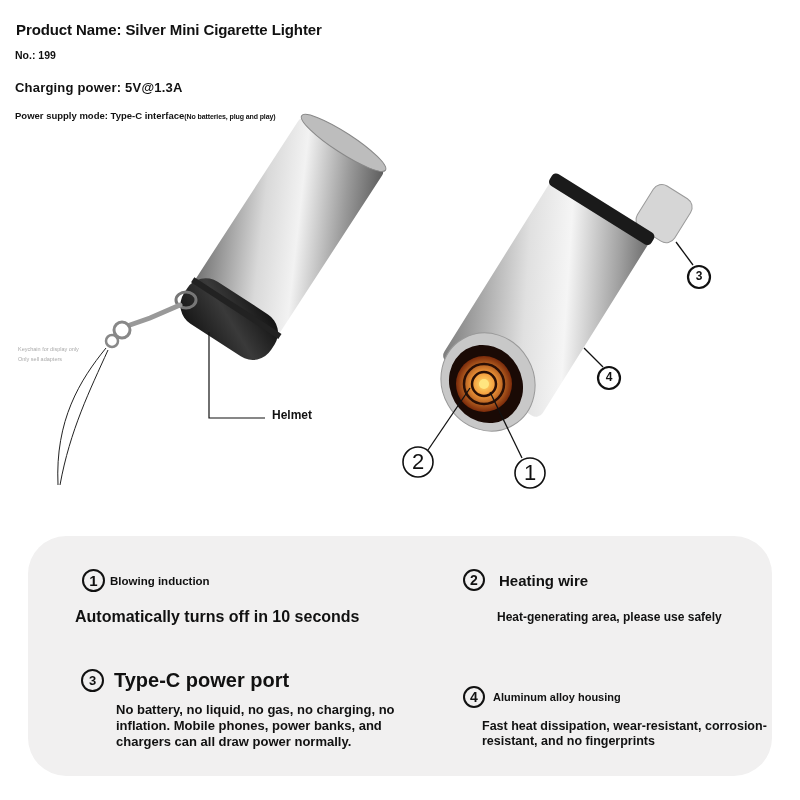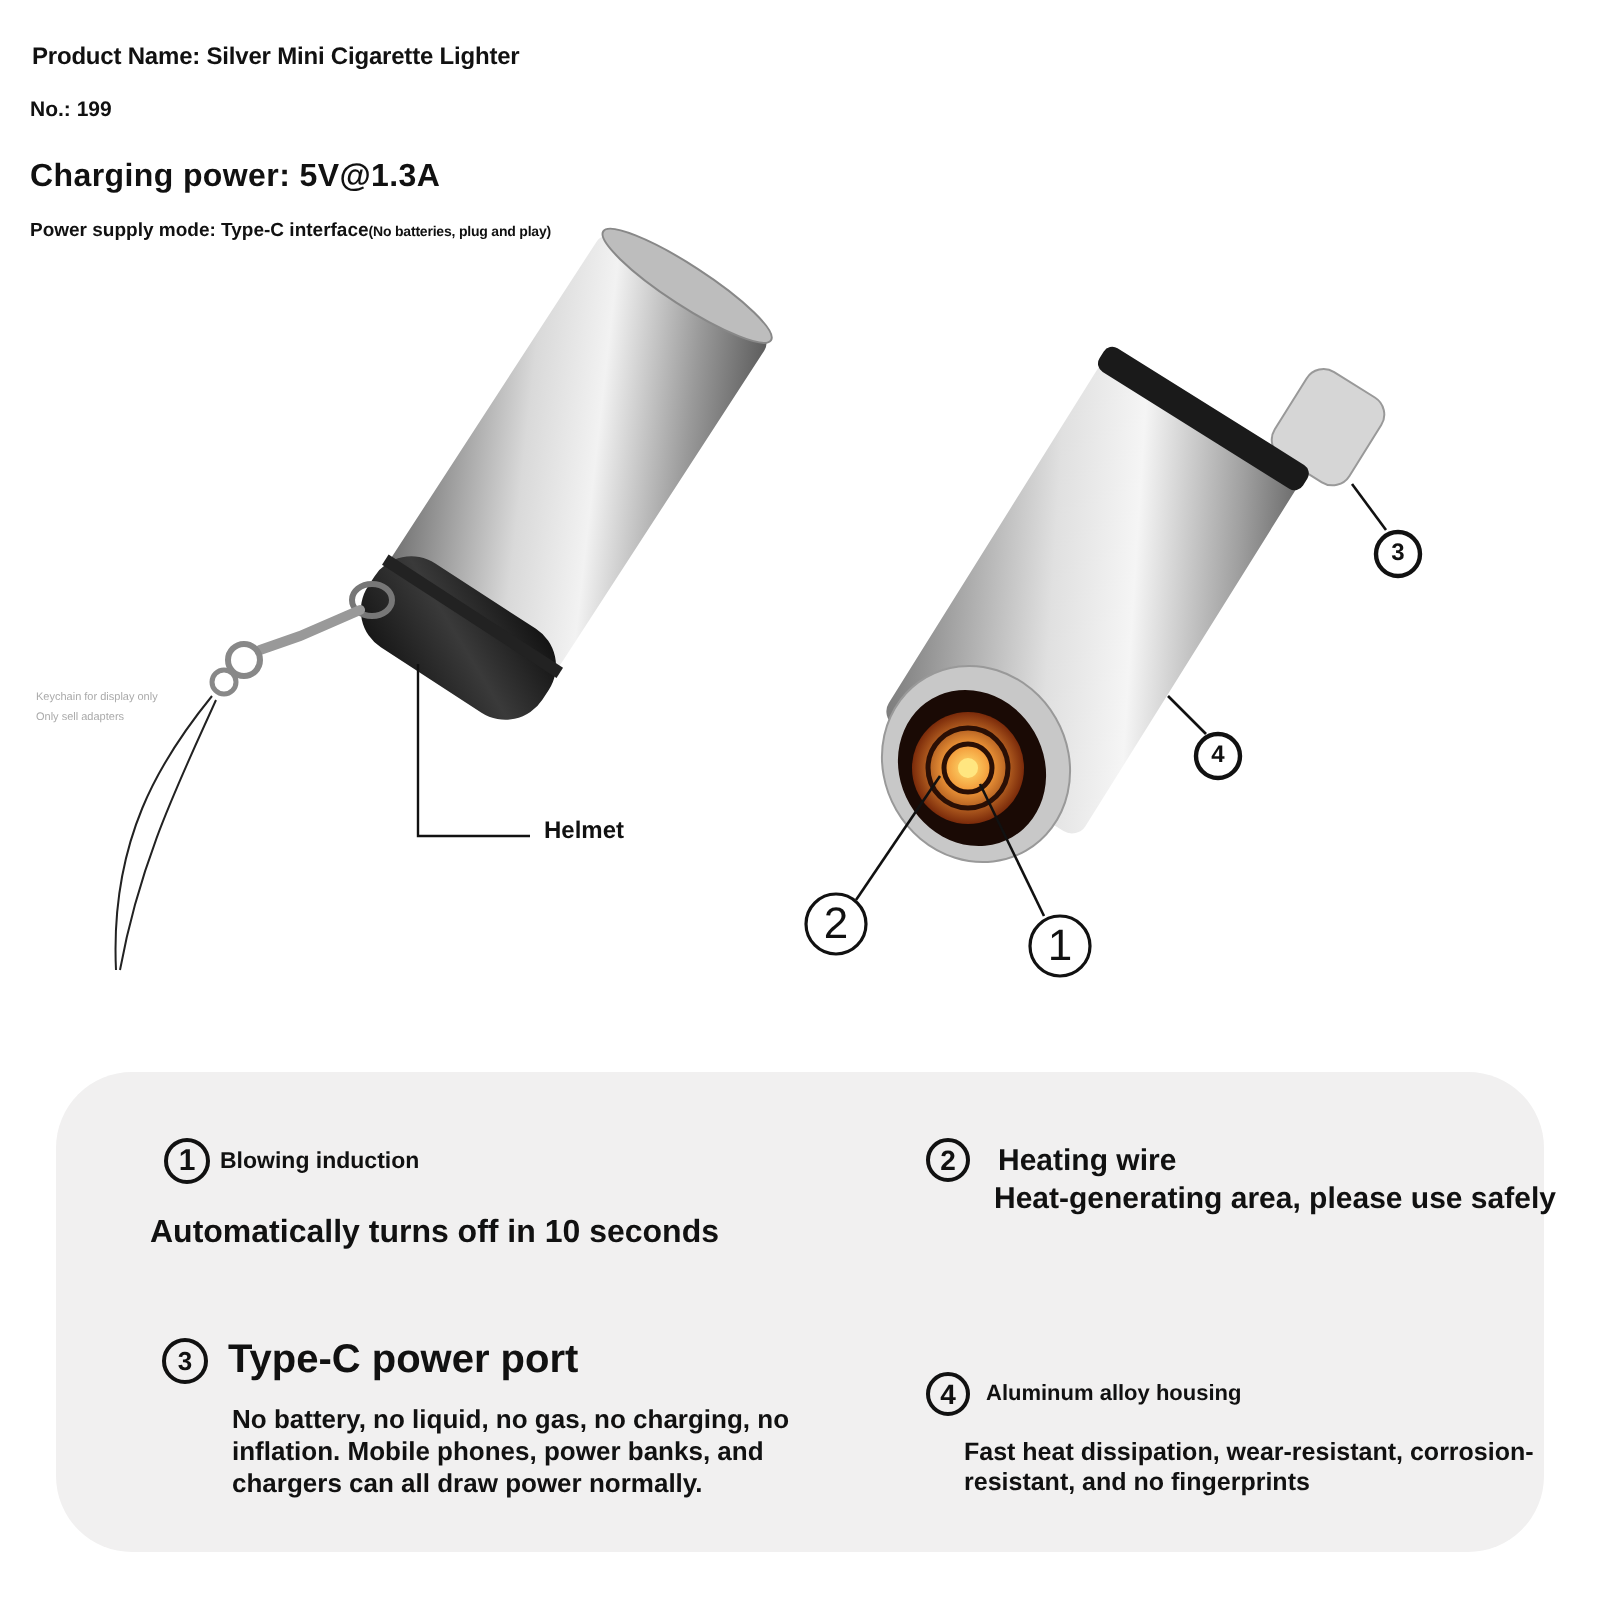--- a/index.html
+++ b/index.html
@@ -4,23 +4,23 @@
 <style>
   html, body { margin: 0; padding: 0; }
   body {
     width: 800px; height: 800px; position: relative; overflow: hidden;
     background: #ffffff;
     font-family: "Liberation Sans", "DejaVu Sans", sans-serif;
     color: #111;
   }
   .abs { position: absolute; }
   .spec { font-weight: bold; color: #111; white-space: nowrap; }
-  .spec.s1 { left: 16px; top: 21px; font-size: 12px; letter-spacing: -0.1px; }
+  .spec.s1 { left: 16px; top: 21px; font-size: 15px; letter-spacing: -0.1px; }
   .spec.s2 { left: 15px; top: 49px; font-size: 10.5px; }
-  .spec.s3 { left: 15px; top: 80px; font-size: 16px; letter-spacing: 0.2px; }
+  .spec.s3 { left: 15px; top: 80px; font-size: 13px; letter-spacing: 0.2px; }
   .spec.s4 { left: 15px; top: 110px; font-size: 9.5px; }
   .spec.s4 .note { font-size: 7px; letter-spacing: -0.1px; }
 
   .keynote { left: 18px; font-size: 5.5px; color: #aaa; white-space: nowrap; }
 
   .helmet-label { left: 272px; top: 408px; font-size: 12px; font-weight: bold; }
 
   .panel {
     left: 28px; top: 536px; width: 744px; height: 240px;
     background: #f1f0f0; border-radius: 38px;
@@ -140,21 +140,21 @@
 <div class="abs" style="left:82px;top:569px;display:flex;align-items:center;gap:5px;">
   <span class="num-circle" style="width:23px;height:23px;font-size:15px;">1</span>
   <span class="feat-title" style="font-size:11.5px;">Blowing induction</span>
 </div>
 <div class="abs feat-desc" style="left:75px;top:608px;font-size:16px;white-space:nowrap;">Automatically turns off in 10 seconds</div>
 
 <div class="abs" style="left:463px;top:569px;display:flex;align-items:center;gap:14px;">
   <span class="num-circle" style="width:22px;height:22px;font-size:14px;">2</span>
   <span class="feat-title" style="font-size:15px;">Heating wire</span>
 </div>
-<div class="abs feat-desc" style="left:497px;top:591px;font-size:15px;white-space:nowrap;">Heat-generating area, please use safely</div>
+<div class="abs feat-desc" style="left:497px;top:610px;font-size:12px;white-space:nowrap;">Heat-generating area, please use safely</div>
 
 <div class="abs" style="left:81px;top:669px;display:flex;align-items:center;gap:10px;">
   <span class="num-circle" style="width:23px;height:23px;font-size:13px;">3</span>
   <span class="feat-title" style="font-size:20px;">Type-C power port</span>
 </div>
 <div class="abs feat-desc" style="left:116px;top:702px;width:315px;font-size:13px;line-height:16px;">No battery, no liquid, no gas, no charging, no inflation. Mobile phones, power banks, and chargers can all draw power normally.</div>
 
 <div class="abs" style="left:463px;top:686px;display:flex;align-items:center;gap:8px;">
   <span class="num-circle" style="width:22px;height:22px;font-size:14px;">4</span>
   <span class="feat-title" style="font-size:11px;text-align:center;">Aluminum alloy housing</span>

